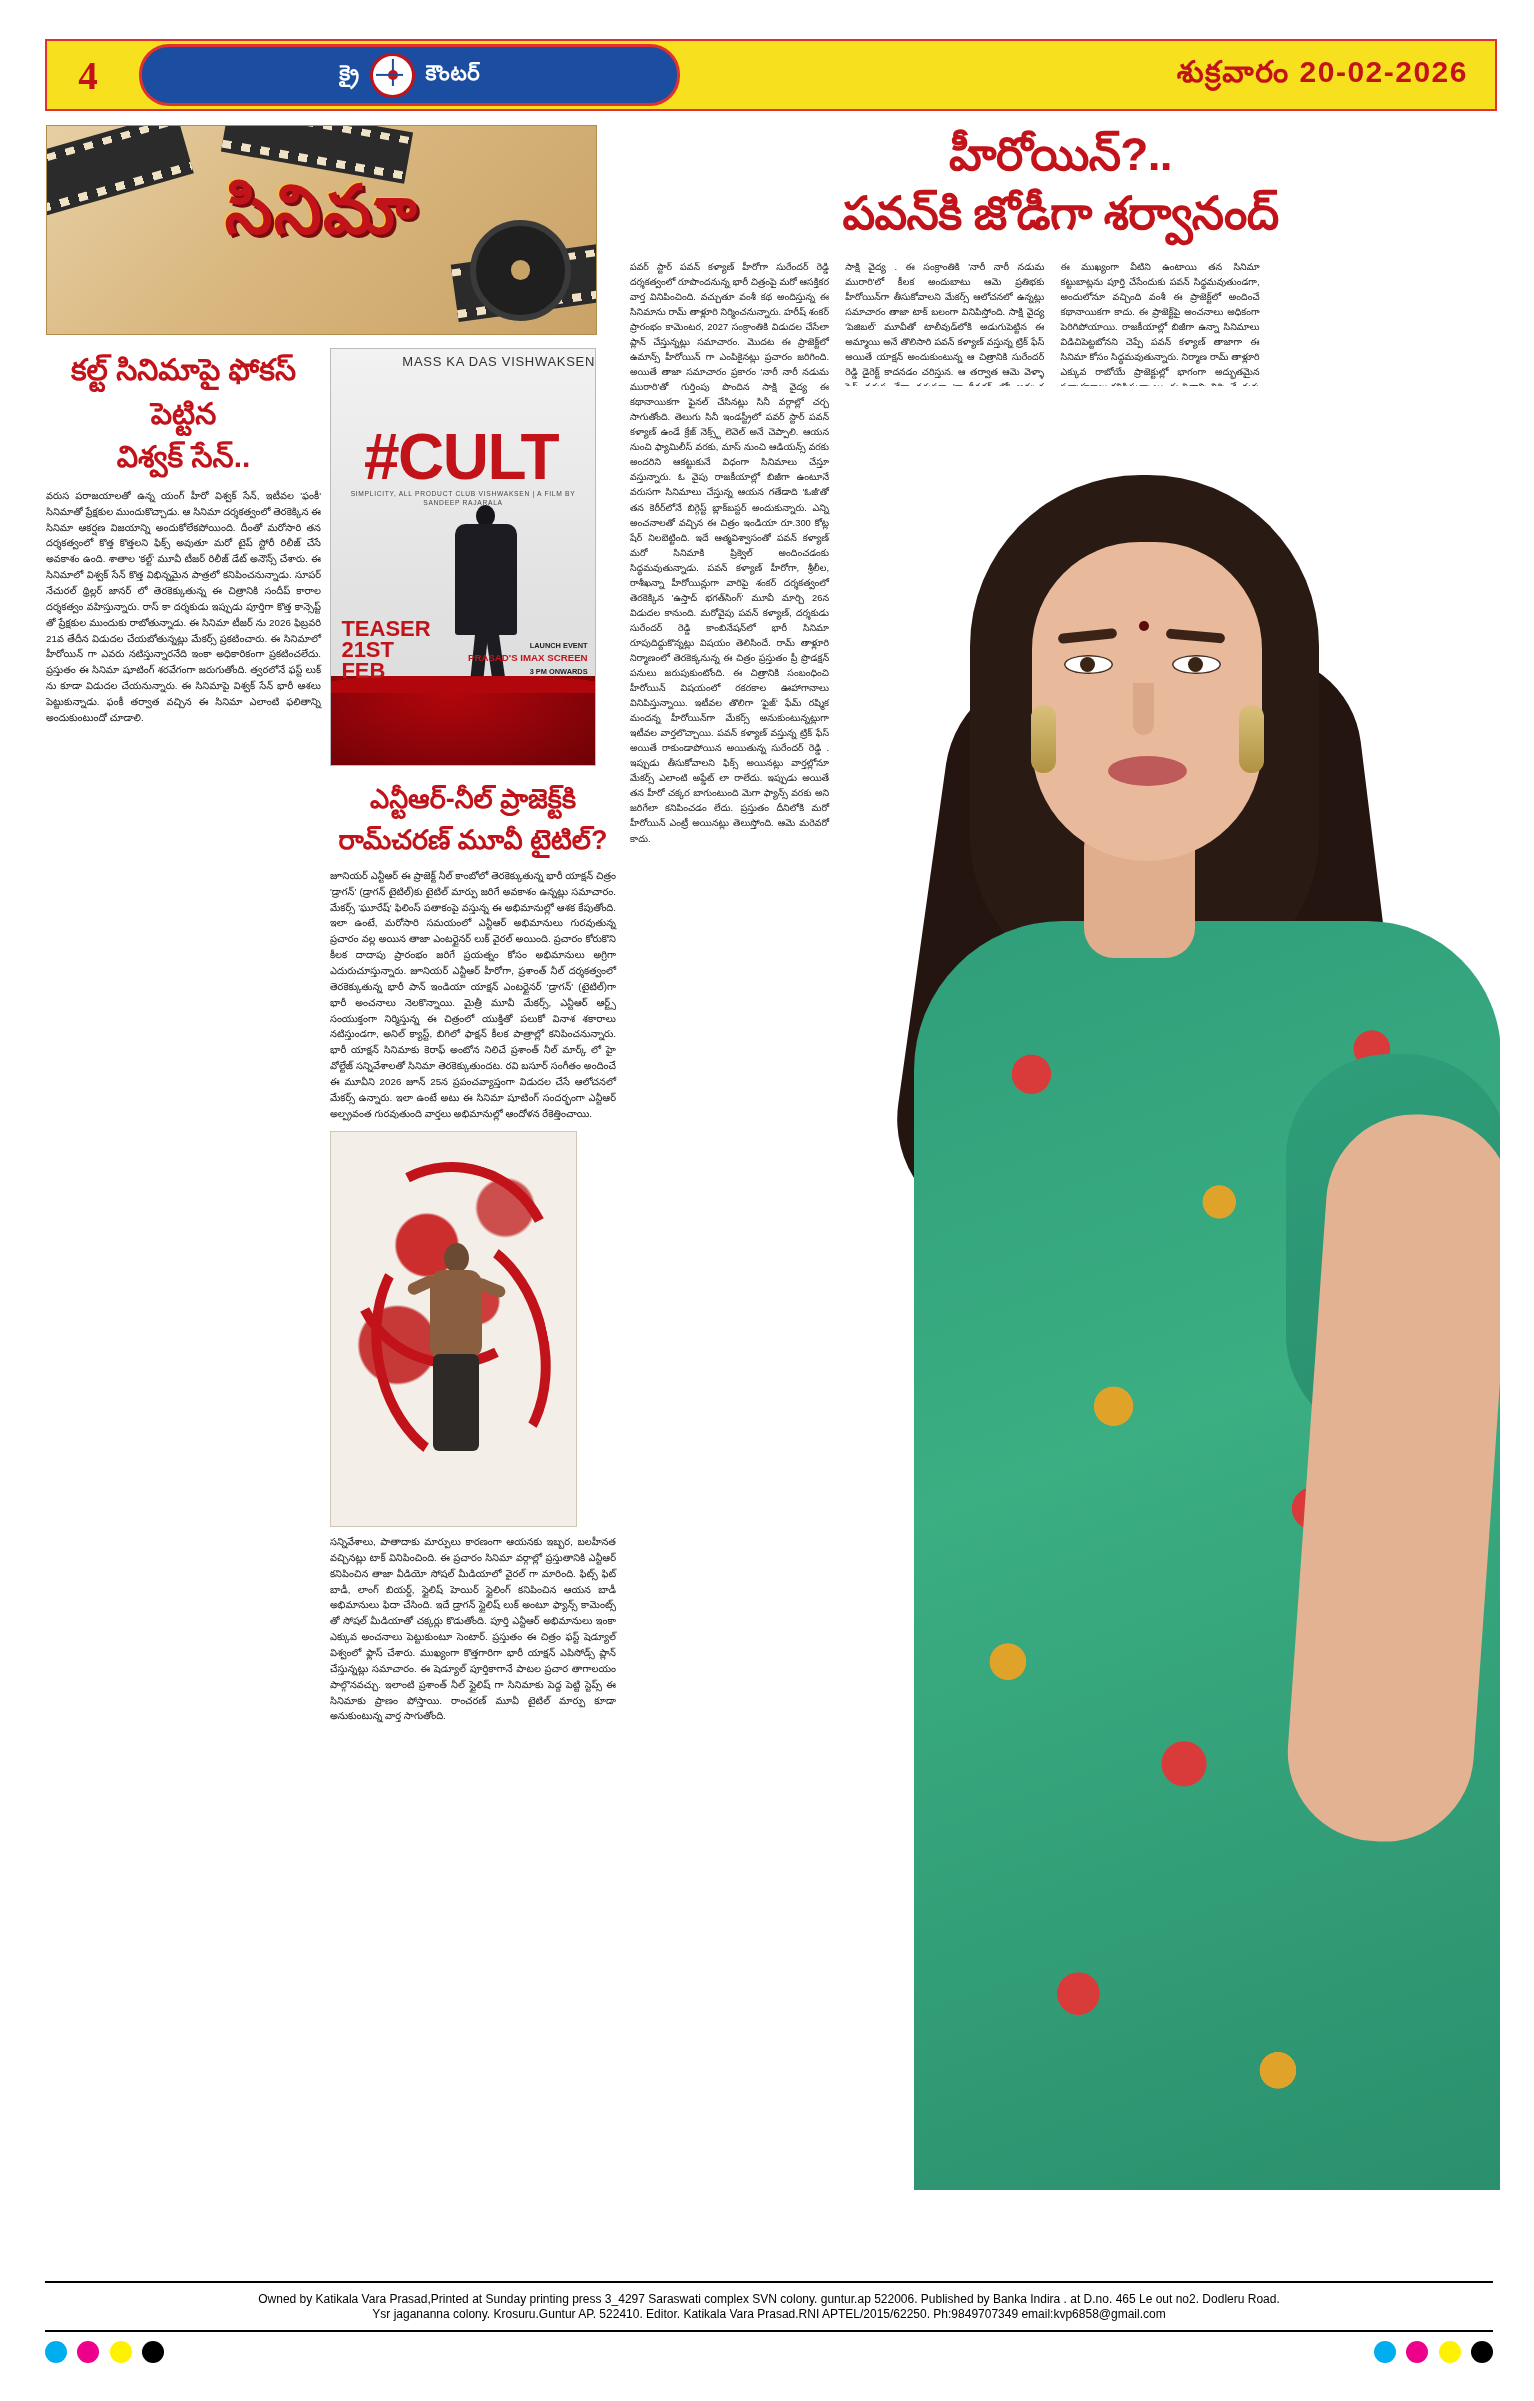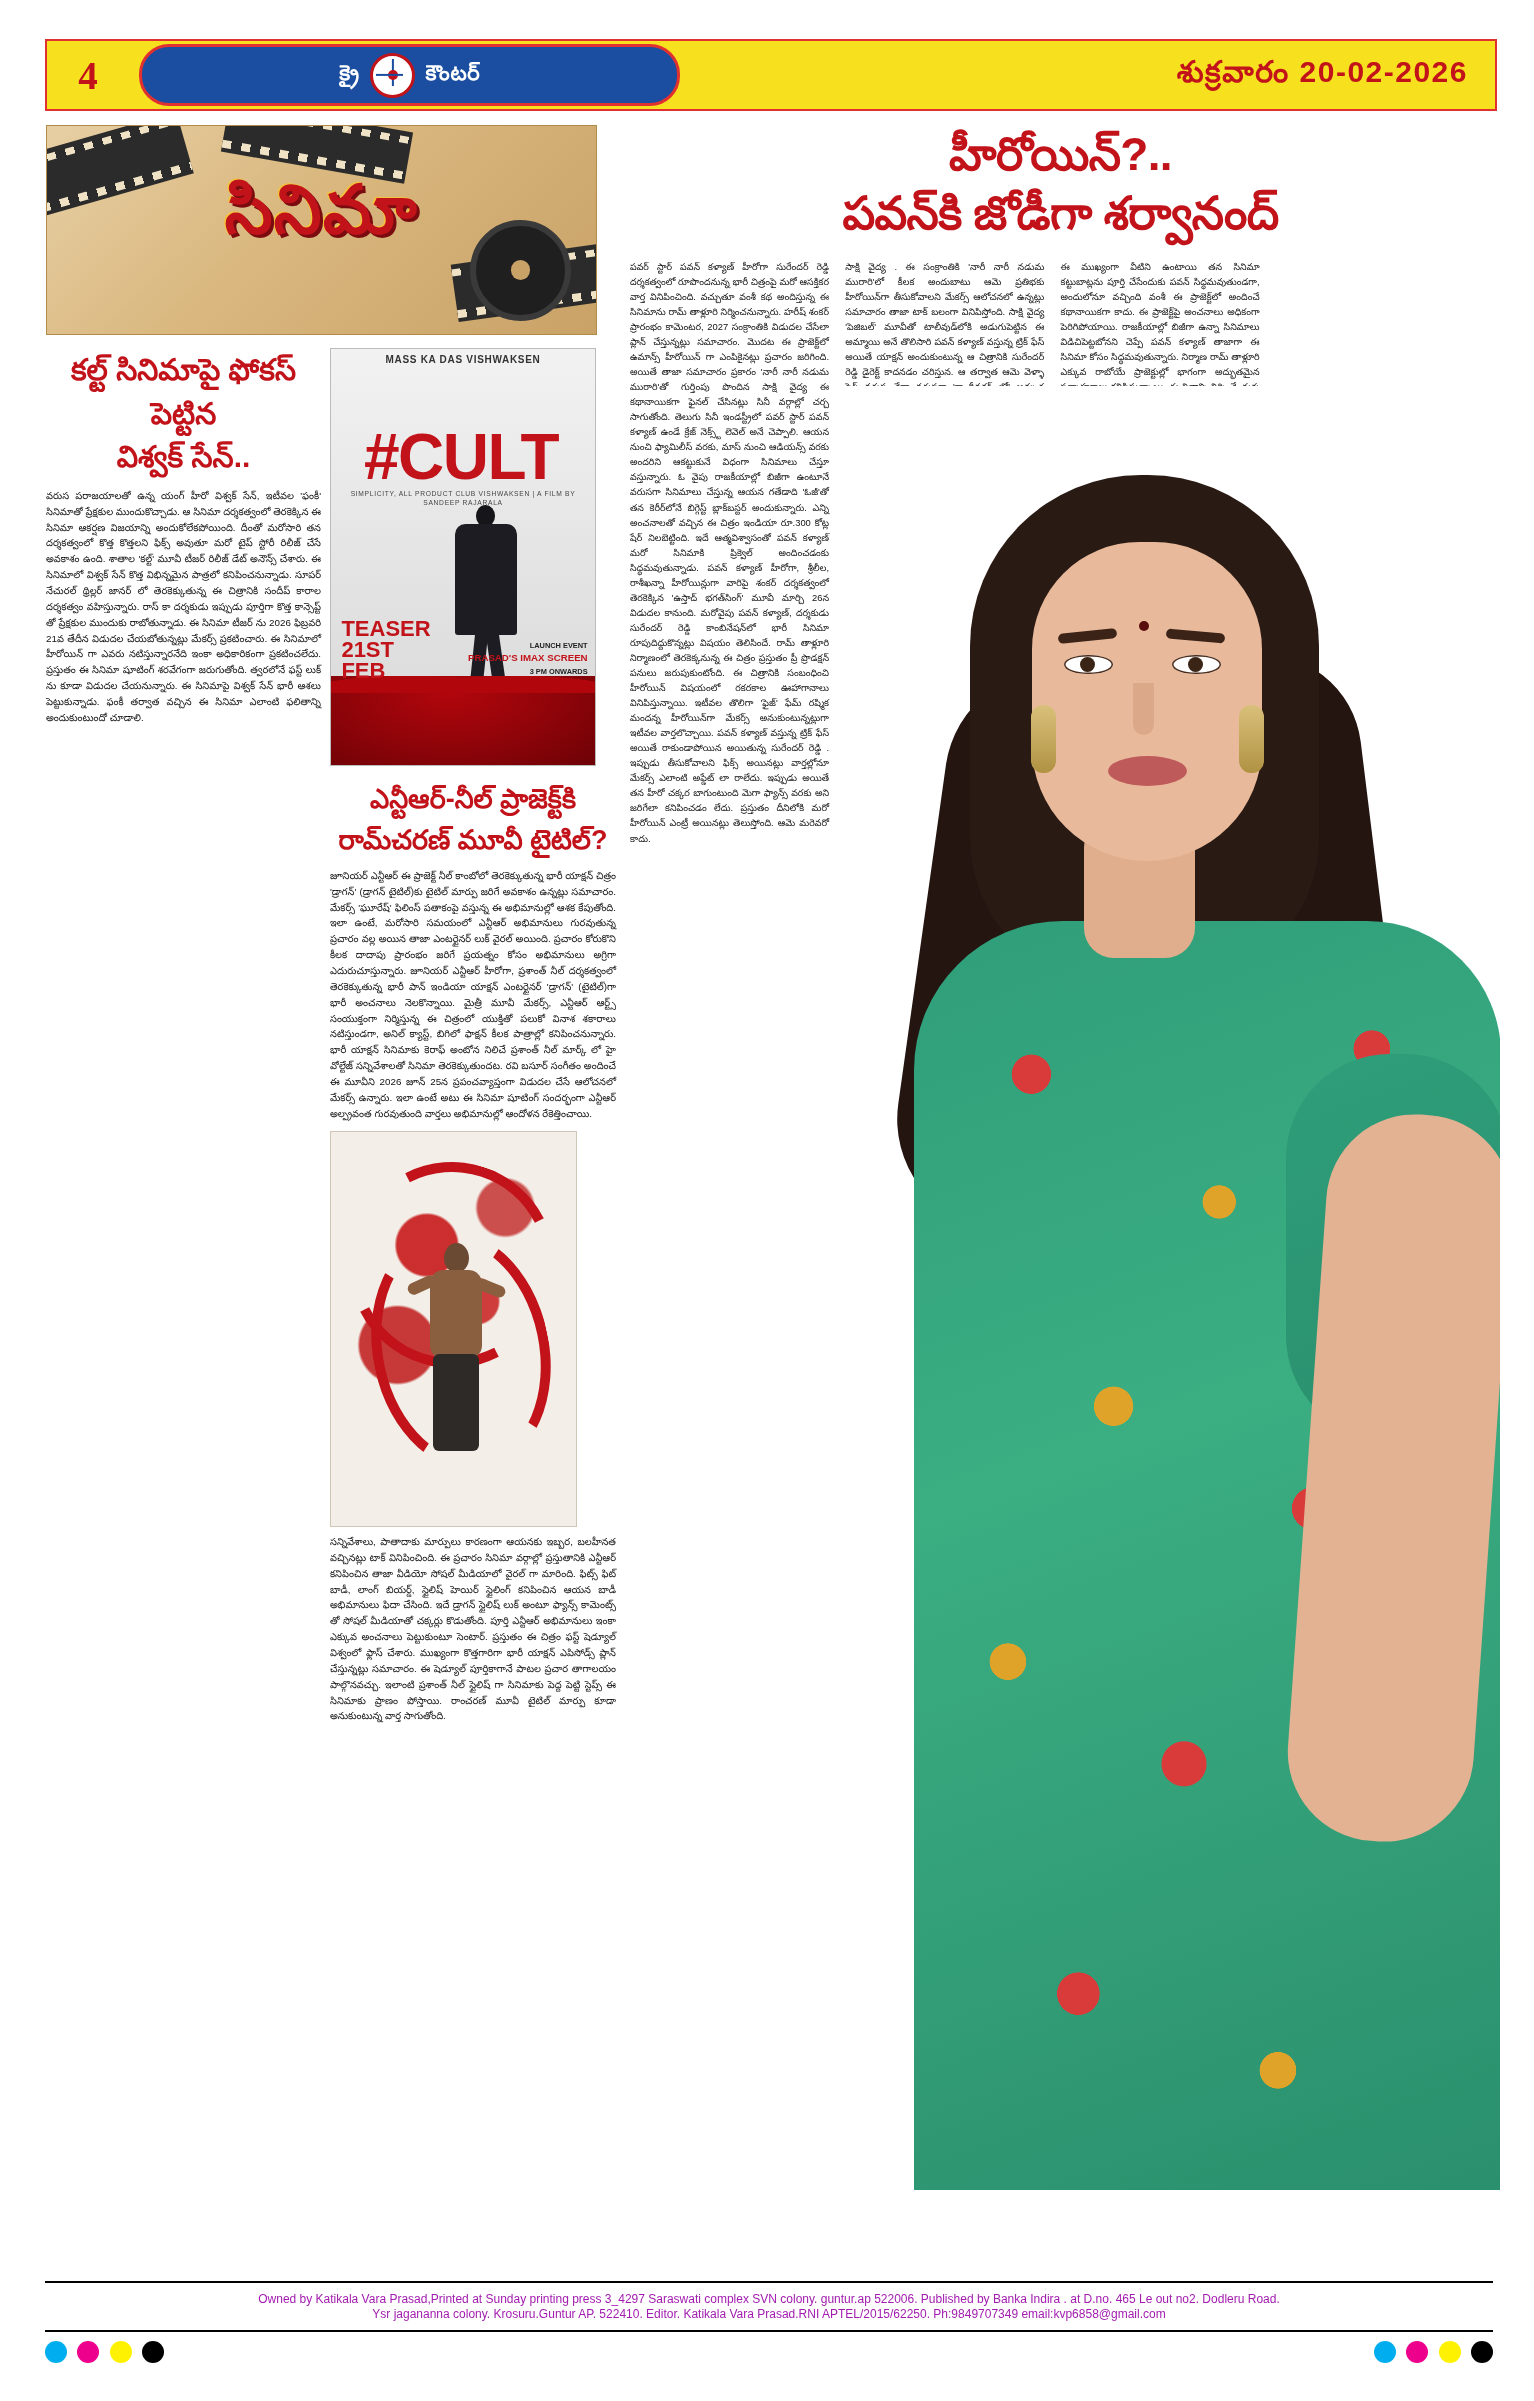--- a/index.html
+++ b/index.html
@@ -38,21 +38,21 @@
   .cb-reel:before{content:"";position:absolute;left:50%;top:50%;width:19.3px;height:19.3px;margin:-9.7px 0 0 -9.7px;border-radius:50%;background:#c9a267;}
 
   .headline-left{margin-top:13.4px;text-align:center;font-size:30px;font-weight:bold;color:#c2131a;line-height:1.45;}
   .headline-left .l2{display:block;}
 
   .body-text{font-size:9.8px;line-height:1.62;color:#111;text-align:justify;}
   .body-text p{margin:1px 0 6px 0;}
 
   .cult-poster{width:264px;height:416px;background:linear-gradient(#f2f2f2 0%,#e3e3e3 55%,#d8d8d8 100%);
       border:0.7px solid #bbb;position:relative;overflow:hidden;margin:0 0 7.4px 0;}
-  .cp-top{position:absolute;left:0;right:0;top:4.5px;text-align:center;font-size:10px;font-weight:bold;color:#333;letter-spacing:0.7px;}
+  .cp-top{position:absolute;left:0;right:0;top:4.5px;text-align:right;font-size:13px;font-weight:normal;color:#333;letter-spacing:0.7px;}
   .cp-title{position:absolute;left:0;right:4px;top:71px;text-align:center;font-size:64px;font-weight:bold;color:#c2131a;font-family:"Liberation Sans",sans-serif;letter-spacing:-1.5px;}
   .cp-sub{position:absolute;left:0;right:0;top:140px;text-align:center;font-size:6.7px;color:#444;line-height:1.4;letter-spacing:0.7px;}
   .cp-fig{position:absolute;left:111px;top:156px;width:89px;height:193px;}
   .cp-fig .head{position:absolute;left:34px;top:0;width:19.3px;height:22px;border-radius:50%;background:#16161a;}
   .cp-fig .coat{position:absolute;left:13.4px;top:19.3px;width:62px;height:111px;background:#1c1c22;border-radius:10.4px 10.4px 3px 3px;}
   .cp-fig .leg{position:absolute;left:30px;top:126px;width:13.4px;height:65px;background:#1c1c22;transform:rotate(6deg);}
   .cp-fig .leg2{position:absolute;left:48px;top:126px;width:13.4px;height:65px;background:#1c1c22;transform:rotate(-8deg);}
   .cp-blood{position:absolute;left:0;right:0;bottom:0;height:89px;
       background:radial-gradient(ellipse at 45% 20%,#b1060c 0%,#8d0409 55%,#6d0206 100%);}
   .cp-blood:before{content:"";position:absolute;left:0;right:0;top:-13.4px;height:30px;
@@ -118,21 +118,21 @@
         radial-gradient(circle at 80% 70%,#e0a32a 0 19.3px,transparent 20px),
         radial-gradient(circle at 28% 84%,#d93b3b 0 21px,transparent 21.5px),
         radial-gradient(circle at 62% 90%,#e0a32a 0 18px,transparent 18.6px),
         linear-gradient(160deg,#2f9e7a 0%,#3bae82 40%,#2a8f6d 100%);}
   .ph-arm{position:absolute;left:475px;top:728px;width:186px;height:728px;border-radius:89px;background:#e3b292;transform:rotate(4deg);}
   .ph-sleeve{position:absolute;left:454px;top:668px;width:223px;height:386px;border-radius:104px;
       background:linear-gradient(160deg,#2f9e7a,#2a8f6d);}
 
   
   .footer{position:absolute;left:45px;top:2281px;width:1448px;border-top:2.2px solid #000;border-bottom:2.2px solid #000;padding:7.4px 0;text-align:center;}
-  .footer p{margin:1.5px 0;font-size:12px;color:#a21caf;}
+  .footer p{margin:1.5px 0;font-size:12px;color:#000000;}
   .colorbar{position:absolute;left:45px;top:2339px;width:1448px;height:25px;display:flex;align-items:center;justify-content:space-between;}
   .cb-dots{display:flex;gap:10.4px;}
   .cb-dots span{width:22px;height:22px;border-radius:50%;display:block;}
 </style>
 </head>
 <body>
 
 <div class="page">
 
   <div class="masthead">

